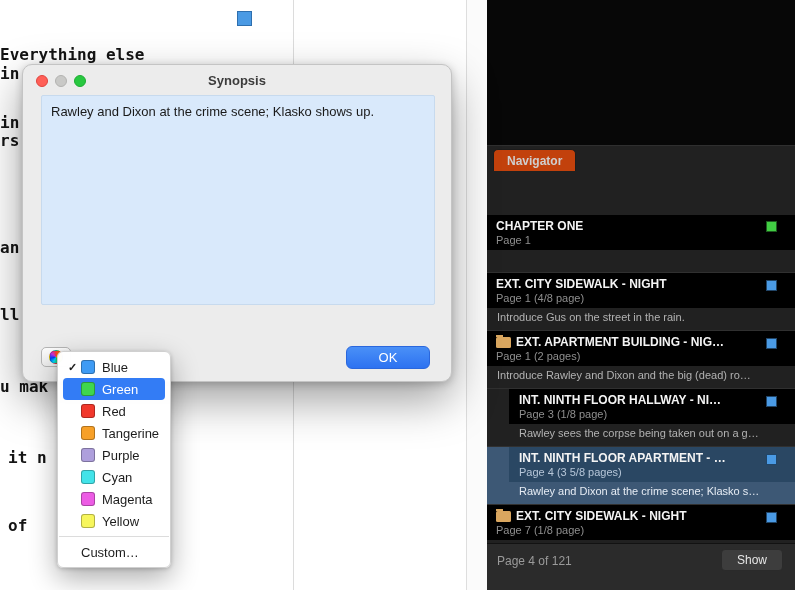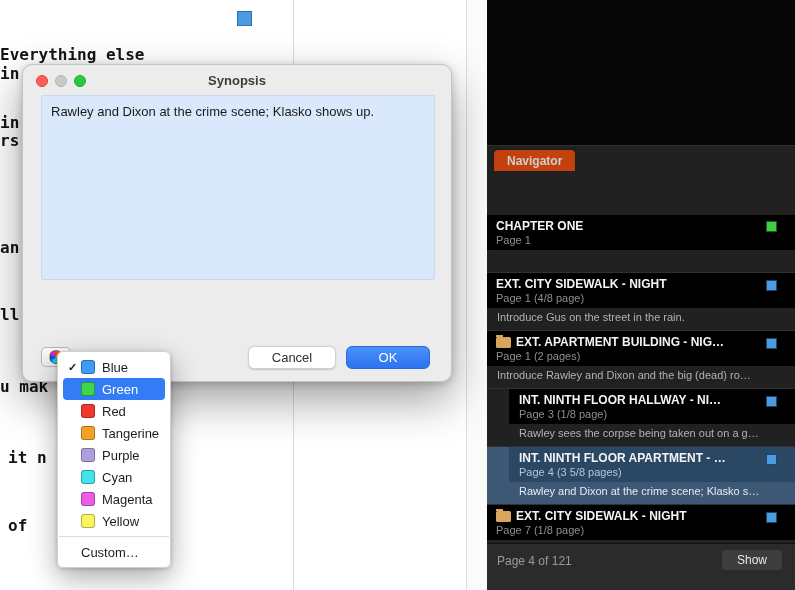--- a/index.html
+++ b/index.html
@@ -21,21 +21,21 @@
   .dialog { position:absolute; left:22px; top:64px; width:430px; height:318px;
             background:#ececec; border:1px solid #c4c4c4; border-radius:10px;
             box-shadow:0 18px 45px rgba(0,0,0,.38), 0 2px 8px rgba(0,0,0,.2); z-index:20; }
   .traffic-lights { position:absolute; left:13px; top:10px; display:flex; gap:7px; }
   .tl { width:12px; height:12px; border-radius:50%; }
   .tl.red   { background:#ff5f57; border:0.5px solid #e0443e; }
   .tl.gray  { background:#c9c9c7; border:0.5px solid #b3b3b1; }
   .tl.green { background:#28c840; border:0.5px solid #1ead34; }
   .dialog-title { position:absolute; top:8px; left:0; width:100%; text-align:center;
                   font-size:13px; font-weight:700; color:#3c3c3c; }
-  .synopsis-textarea { position:absolute; left:18px; top:30px; width:394px; height:185px;
+  .synopsis-textarea { position:absolute; left:18px; top:30px; width:394px; height:210px;
                   background:#d9e9fb; border:1px solid #c7daee; border-radius:2px;
                   font-family:"Liberation Sans", sans-serif; font-size:13px; color:#1a1a1a;
                   padding:7px 9px; resize:none; outline:none; line-height:17px; }
   .color-well { position:absolute; left:18px; top:282px; width:30px; height:20px;
                 background:linear-gradient(#fdfdfd,#ededed); border:1px solid #b5b5b5;
                 border-radius:5px; display:flex; align-items:center; justify-content:center; cursor:pointer; }
   .color-well .wheel { width:14px; height:14px; border-radius:50%; border:1px solid rgba(0,0,0,.2);
                 background:conic-gradient(#ff3b30,#ff9500,#ffe600,#2ecc40,#00e0ff,#0040ff,#c932e0,#ff3b30); }
   .btn { position:absolute; top:281px; height:23px; border-radius:6px; font-size:13px;
          display:flex; align-items:center; justify-content:center; cursor:pointer; }
@@ -118,21 +118,20 @@
     <div class="traffic-lights">
       <span class="tl red"></span>
       <span class="tl gray"></span>
       <span class="tl green"></span>
     </div>
     <div class="dialog-title">Synopsis</div>
     <textarea class="synopsis-textarea" style="">Rawley and Dixon at the crime scene; Klasko shows up.</textarea>
     <div class="color-well">
       <span class="wheel"></span>
     </div>
-    <div class="btn btn-cancel">Cancel</div>
     <div class="btn btn-ok">OK</div>
   </div>
 
   <div class="color-menu">
     <div class="menu-row">
       <span class="menu-check">✓</span>
       <span class="menu-swatch" style="background-color: rgb(62, 155, 244);"></span>
       <span>Blue</span>
     </div>
     <div class="menu-row hl">

